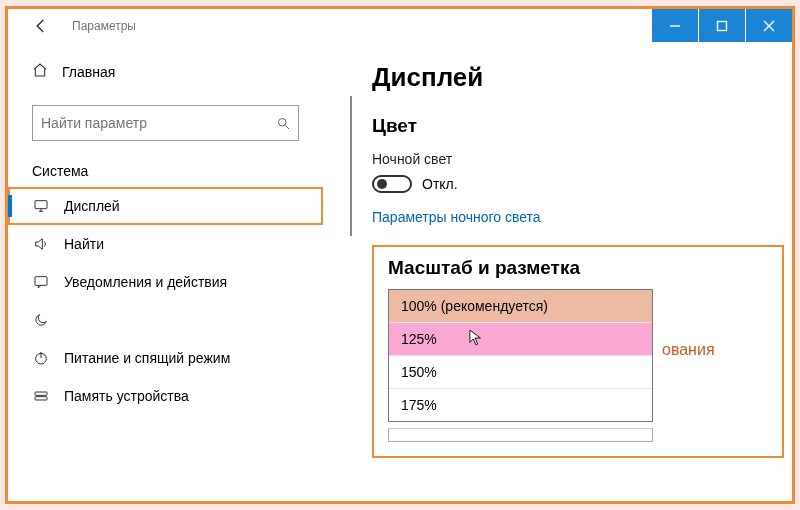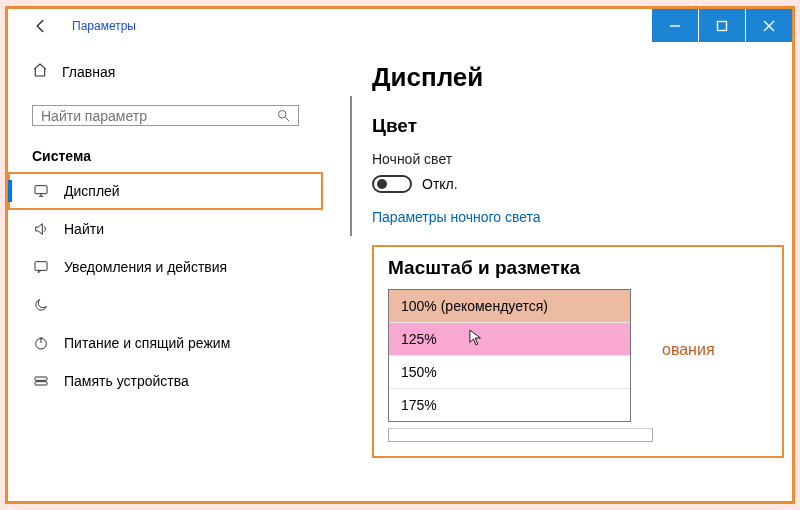--- a/index.html
+++ b/index.html
@@ -3,57 +3,57 @@
 <meta charset="utf-8">
 <style>
   * { box-sizing: border-box; margin: 0; padding: 0; }
   html, body { width: 800px; height: 510px; font-family: "Segoe UI", Tahoma, sans-serif; font-size: 14px; color: #000; overflow: hidden; }
   body { background: #ffe8e4; display: flex; align-items: center; justify-content: center; }
   .frame { position: relative; width: 790px; height: 498px; border: 3px solid #eb8c36; background: #fff; overflow: hidden; }
   .window { position: absolute; inset: 0; background: #fff; display: flex; flex-direction: column; }
   .titlebar { height: 33px; background: #fff; display: flex; align-items: center; padding-left: 20px; }
   .back-btn { width: 26px; height: 26px; display: flex; align-items: center; justify-content: center; color: #333; }
   .back-btn svg { width: 18px; height: 18px; stroke: #333; fill: none; stroke-width: 2; }
-  .title { margin-left: 18px; font-size: 12px; color: #1d4ed8; }
+  .title { margin-left: 18px; font-size: 12px; color: #737373; }
   .win-controls { margin-left: auto; display: flex; height: 100%; }
   .win-btn { width: 46px; display: flex; align-items: center; justify-content: center; }
   .win-btn svg { width: 12px; height: 12px; stroke: #444; fill: none; stroke-width: 1.4; }
   .win-btn.close { background: #1c84d4; }
   .win-btn.close svg { stroke: #fff; }
   .win-btn.min { background: #1c84d4; }
   .win-btn.min svg { stroke: #fff; }
   .win-btn.max { background: #1c84d4; margin: 0 1px; }
   .win-btn.max svg { stroke: #fff; }
   .body { flex: 1; display: flex; min-height: 0; gap: 23px; }
   .sidebar { width: 315px; padding-top: 10px; display: flex; flex-direction: column; }
   .home-row { display: flex; align-items: center; gap: 14px; padding: 10px 24px; }
   .home-icon svg { width: 16px; height: 16px; fill: none; stroke: #333; stroke-width: 1.6; }
-  .search-box { margin: 14px 24px 0 24px; height: 21px; border: 1px solid #999; display: flex; align-items: center; }
+  .search-box { margin: 14px 24px 0 24px; height: 36px; border: 1px solid #999; display: flex; align-items: center; }
   .search-input { flex: 1; border: none; outline: none; padding: 0 8px; font-size: 14px; background: transparent; }
   .search-icon { width: 30px; display: flex; align-items: center; justify-content: center; }
   .search-icon svg { width: 15px; height: 15px; stroke: #666; fill: none; stroke-width: 1.6; }
-  .section-label { padding: 22px 24px 8px 24px; font-size: 14px; font-weight: 700; }
+  .section-label { padding: 22px 24px 8px 24px; font-size: 14px; font-weight: 400; }
   .nav-item { display: flex; align-items: center; gap: 14px; padding: 10px 24px; position: relative; }
   .nav-item.selected { outline: 2px solid #eb8c36; outline-offset: -2px; }
   .nav-item.selected::before { content: ""; position: absolute; left: 0; top: 8px; bottom: 8px; width: 4px; background: #0078d4; }
   .nav-icon { width: 18px; height: 18px; display: flex; align-items: center; justify-content: center; }
   .nav-icon svg { width: 16px; height: 16px; stroke: #333; fill: none; stroke-width: 1.5; }
   .content { flex: 1; padding: 10px 8px 0 26px; position: relative; min-width: 0; }
   .vline { position: absolute; left: 4px; top: 54px; height: 140px; width: 2px; background: #888; }
   h1 { font-size: 26px; font-weight: 600; margin-top: 10px; }
   h2 { font-size: 19px; font-weight: 600; margin-top: 22px; }
   .row-l { margin-top: 14px; font-size: 14px; color: #222; }
   .toggle-row { display: flex; align-items: center; gap: 10px; margin-top: 8px; }
   .toggle { width: 40px; height: 18px; border: 2px solid #333; border-radius: 10px; position: relative; }
   .toggle .knob { position: absolute; width: 10px; height: 10px; background: #333; border-radius: 50%; left: 3px; top: 2px; }
   .link { color: #0066b4; margin-top: 16px; display: inline-block; font-size: 14px; }
   .scale-box { border: 2px solid #eb8c36; margin-top: 20px; padding: 10px 14px 14px 14px; position: relative; }
   .scale-box h2 { margin-top: 0; }
   .sub { margin-top: 10px; font-size: 14px; }
-  .dropdown { margin-top: 10px; width: 243px; border: 1px solid #767676; background: #fff; position: relative; }
+  .dropdown { margin-top: 10px; width: 265px; border: 1px solid #767676; background: #fff; position: relative; }
   .dd-item { padding: 8px 12px; font-size: 14px; border-top: 1px solid #e5e5e5; }
   .dd-item:first-child { border-top: none; }
   .dd-item.sel { background: #edbaa2; }
   .dd-item.hover { background: #f9a8d4; position: relative; }
   .cursor { position: absolute; left: 80px; top: 6px; }
   .cursor svg { width: 14px; height: 18px; }
   .ghost-link { position: absolute; left: 288px; top: 94px; color: #c65c25; font-size: 16px; }
   .scroll-hint { margin-top: 6px; height: 14px; border: 1px solid #aaa; width: 265px; border-top: 1px solid #ccc; }
 </style>
 </head>

